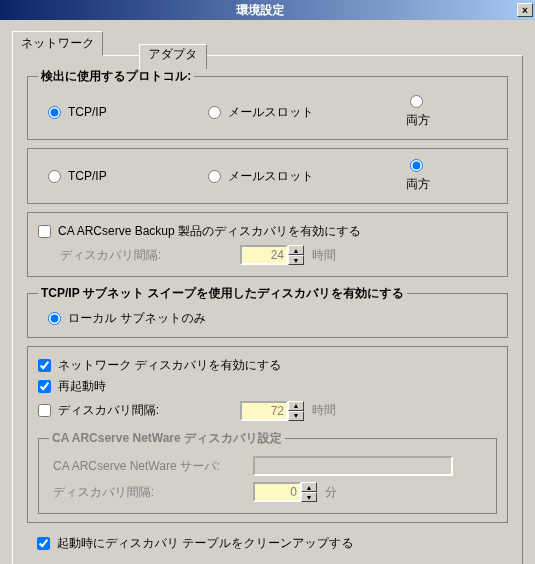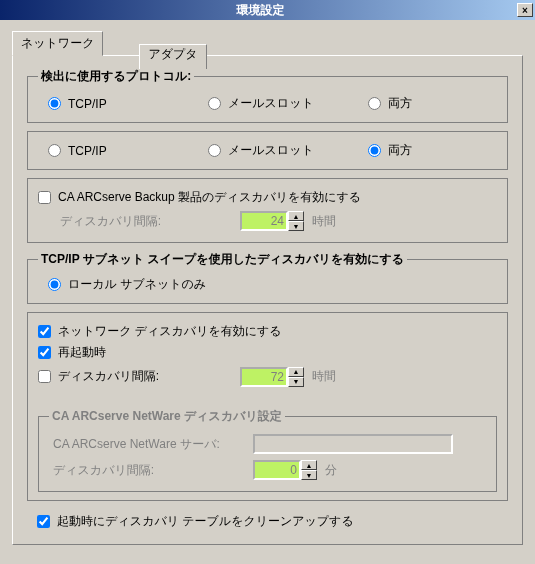--- a/index.html
+++ b/index.html
@@ -88,21 +88,21 @@
   display: flex;
   padding: 4px 10px 2px 10px;
 }
 .radio-opt {
   display: flex;
   align-items: center;
   gap: 4px;
 }
 .radio-opt.c1 { width: 160px; }
 .radio-opt.c2 { width: 160px; }
-.radio-opt.c3 { width: 100px; }
+.radio-opt.c3 { width: 100px; flex-direction: column; }
 input[type=radio], input[type=checkbox] {
   margin: 0 3px 0 0;
   width: 13px; height: 13px;
 }
 .row {
   display: flex;
   align-items: center;
   padding: 3px 10px;
 }
 .row.indent { padding-left: 22px; }
@@ -116,21 +116,21 @@
   width: 48px;
   text-align: right;
   padding: 1px 2px;
   border: 2px inset #fff;
   background: #fff;
   font-family: inherit;
   font-size: 12px;
   height: 20px;
 }
 .spin input.readonly {
-  background: #bef264;
+  background: #fef9c3;
   color: #808080;
 }
 .spin .arrows {
   display: flex;
   flex-direction: column;
   width: 16px;
 }
 .spin .arrows div {
   flex: 1;
   background: #d4d0c8;
@@ -264,21 +264,21 @@
         <span class="spin">
           <input class="readonly" readonly="" value="72" style="">
           <span class="arrows">
             <div>▲</div>
             <div>▼</div>
           </span>
         </span>
         <span class="unit disabled-text">時間</span>
       </div>
 
-      <fieldset class="disabled" style="margin-top:18px;margin-bottom:0">
+      <fieldset class="disabled" style="margin-top:6px;margin-bottom:0">
         <legend class="disabled-text">CA ARCserve NetWare ディスカバリ設定</legend>
         <div class="row" style="padding-left:4px">
           <span class="label-col disabled-text" style="width:200px">CA ARCserve NetWare サーバ:</span>
           <input class="text-input readonly" readonly="" style="">
         </div>
         <div class="row" style="padding-left:4px">
           <span class="label-col disabled-text" style="width:200px">ディスカバリ間隔:</span>
           <span class="spin">
             <input class="readonly" readonly="" value="0" style="">
             <span class="arrows">

